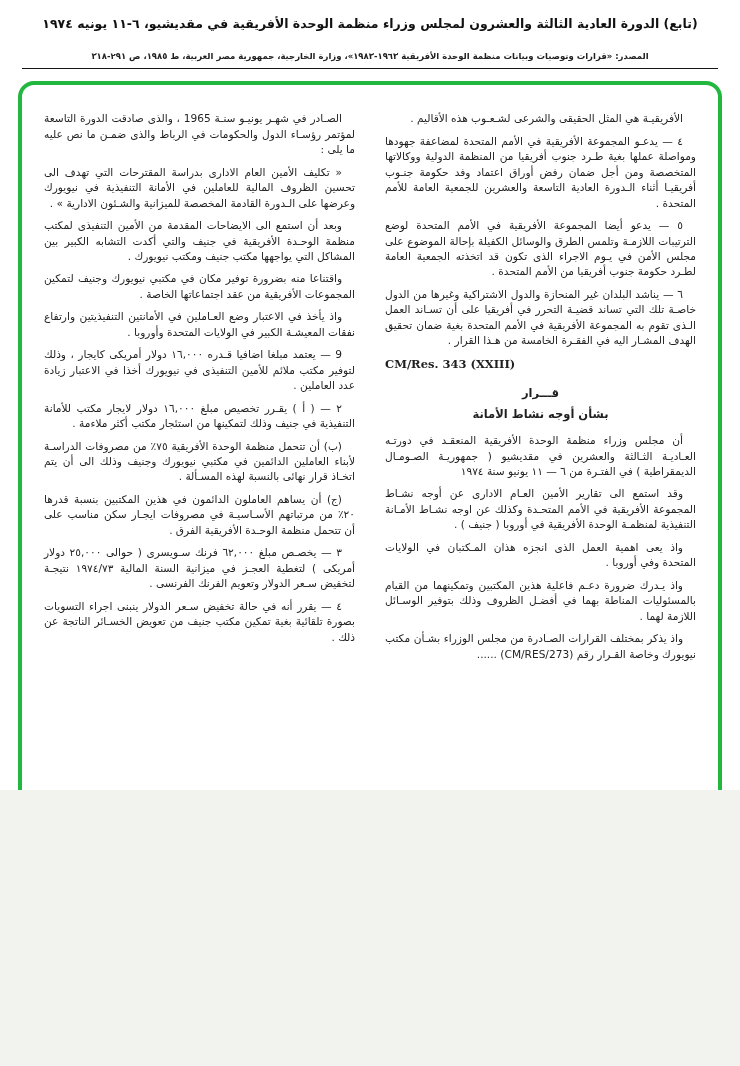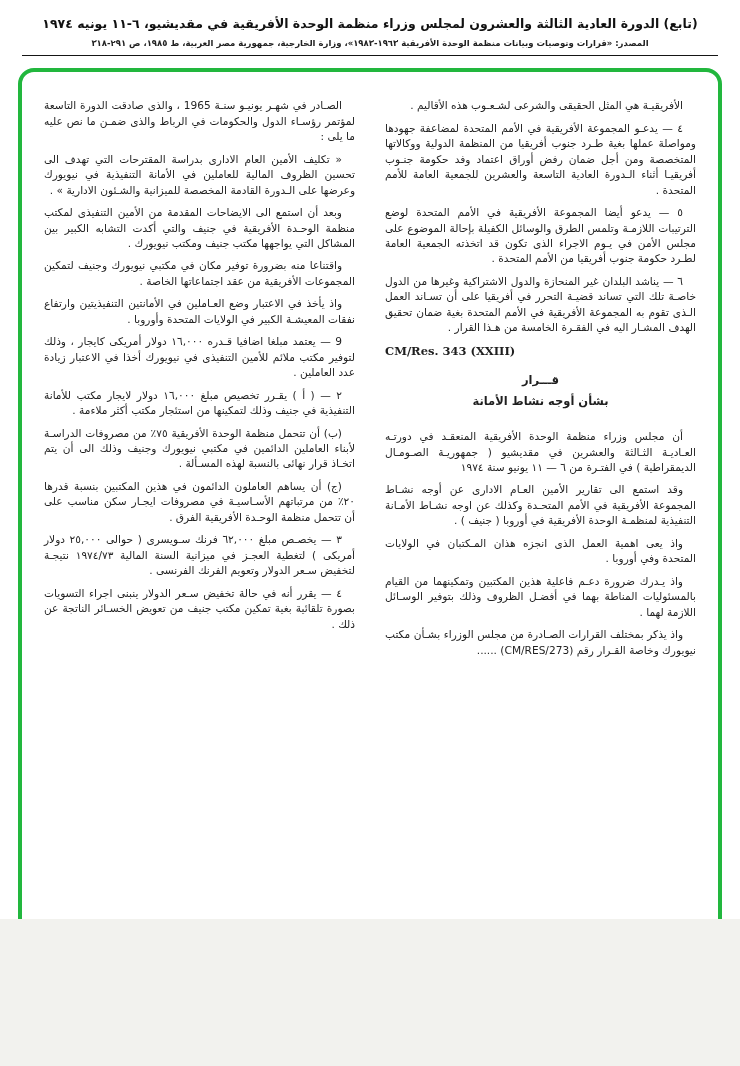--- a/index.html
+++ b/index.html
@@ -1,39 +1,39 @@
 <!DOCTYPE html>
 <html lang="ar"><head>
 <meta charset="utf-8">
 <style>
   * { margin:0; padding:0; box-sizing:border-box; }
   html,body { background:#f2f2ee; }
   body { font-family:"DejaVu Sans", sans-serif; color:#1c1c1c; }
   .page {
-    position:relative; width:740px; height:919px; margin:0 auto;
+    position:relative; width:740px; height:790px; margin:0 auto;
     background:#ffffff; overflow:hidden; padding:14px 16px 0;
   }
   .page-header { direction:rtl; text-align:center; }
   .doc-title { font-weight:bold; font-size:12.5px; line-height:1.55; color:#111; }
-  .doc-source { font-weight:bold; font-size:8.5px; margin-top:5px; color:#222; }
+  .doc-source { font-weight:bold; font-size:8.5px; margin-top:18px; color:#222; }
   .header-rule { border:none; border-top:1.6px solid #151515; margin:7px 6px 0; }
 
   .content-frame {
     margin:12px 2px 0; border:4.5px solid #22b73e; border-radius:16px;
     height:912px; padding:26px 22px 8px; overflow:hidden; background:#fff;
   }
   .columns { direction:rtl; display:flex; gap:30px; height:100%; }
   .col { flex:1 1 0; font-size:10.6px; line-height:1.46; text-align:justify; color:#1f1f1f; }
   .col p { margin-bottom:7px; text-indent:13px; }
 
   .res-ref {
     direction:ltr; text-align:left; font-family:"DejaVu Serif", serif;
     font-weight:bold; font-size:11.5px; margin:2px 0 12px; text-indent:0;
   }
-  .res-heading { text-align:center; font-weight:bold; font-size:11.5px; margin:0 0 19px; }
+  .res-heading { text-align:center; font-weight:bold; font-size:11.5px; margin:0 0 10px; }
   .res-heading div { margin-bottom:5px; }
 
   .page-footer { text-align:center; margin-top:10px; }
   .page-number { display:inline-block; font-size:13px; font-weight:bold; color:#222; }
 </style>
 </head>
 <body>
 
 <div class="page">
 

